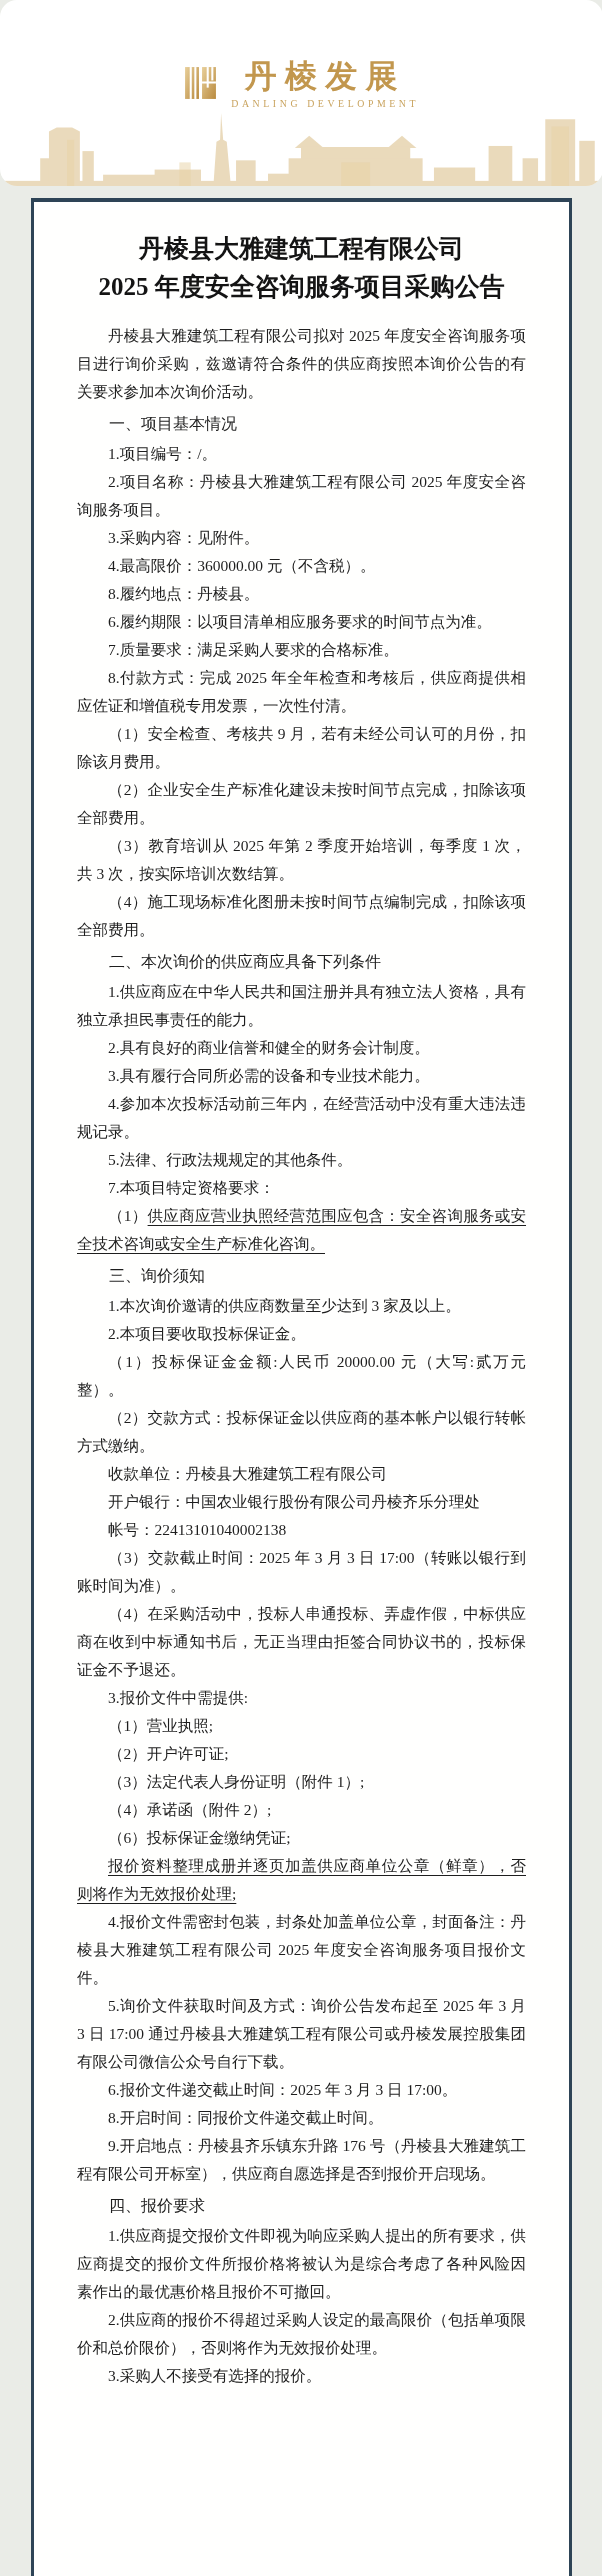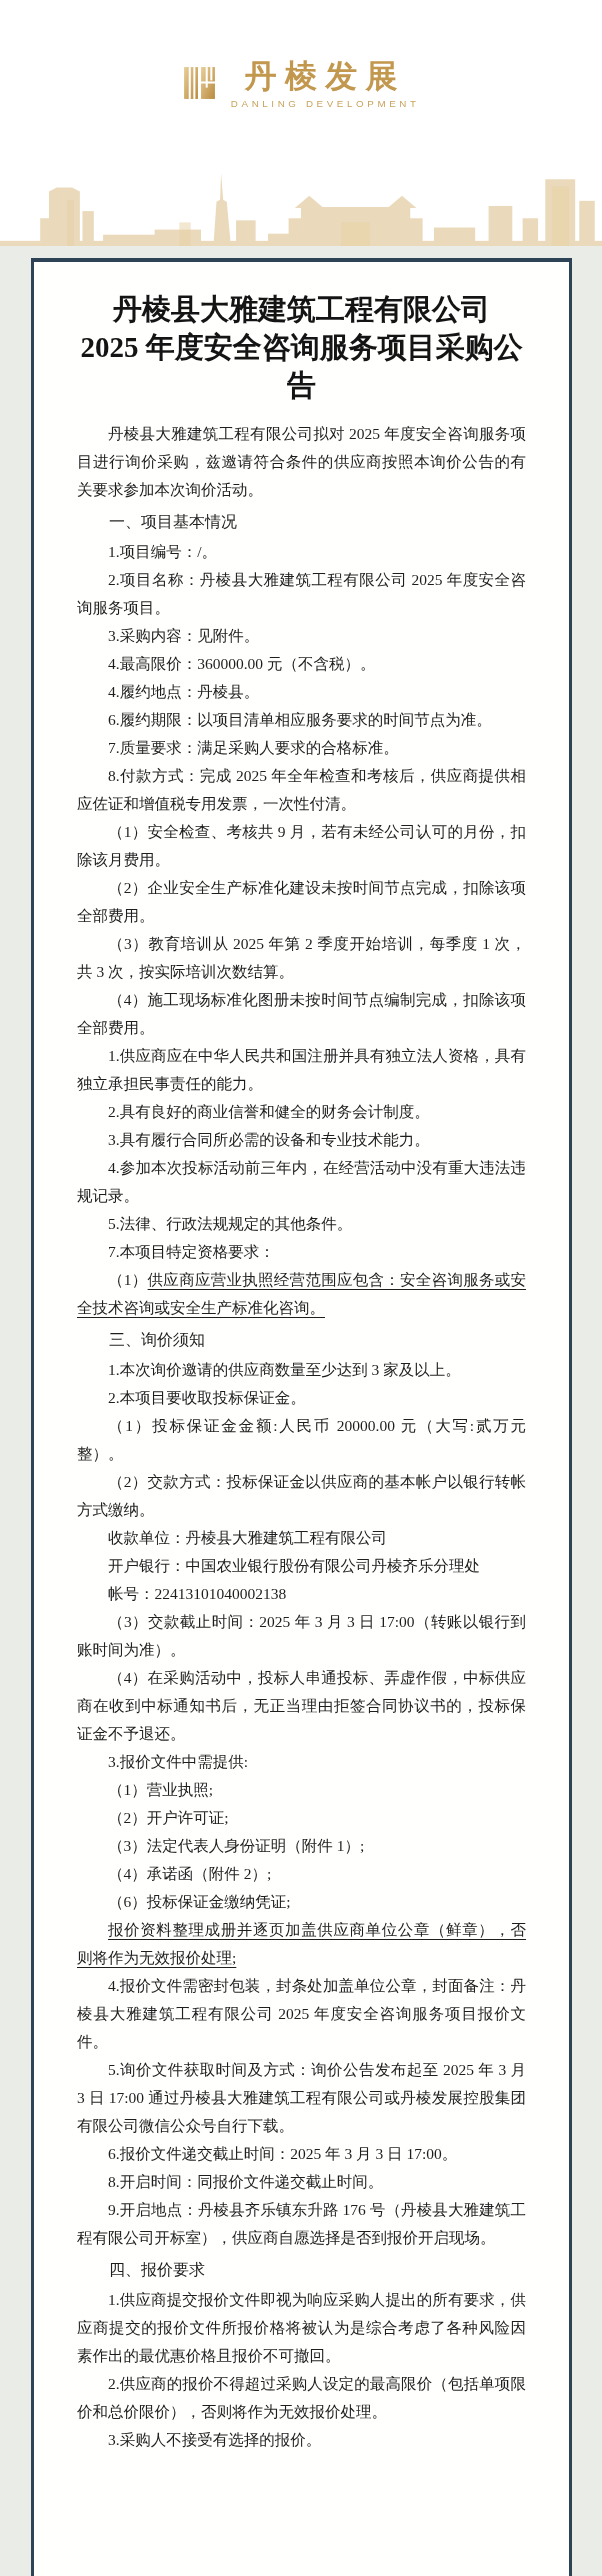--- a/index.html
+++ b/index.html
@@ -1,30 +1,30 @@
 <!DOCTYPE html>
 <html style="font-size:8.2px"><head>
 <meta charset="utf-8">
 <style>
   html,body{margin:0;padding:0;}
   body{background:#eaece7;}
   .page{width:603px;height:3550px;position:relative;overflow:hidden;background:#eaece7;
         font-family:"Liberation Serif","DejaVu Serif",serif;}
   
-  .masthead{height:246px;background:#ffffff;position:relative;overflow:hidden;}
+  .masthead{height:186px;background:#ffffff;position:relative;overflow:hidden;border-radius:17px;}
   .brand{position:absolute;top:58px;left:0;right:0;display:flex;justify-content:center;align-items:center;gap:14.4px;}
   .brand-text{text-align:center;}
   .brand-cn{font-size:32px;font-weight:bold;color:#c2974e;letter-spacing:8.2px;line-height:36px;}
-  .brand-en{margin-top:4.1px;font-size:9.8px;color:#c9a35e;letter-spacing:3.6px;font-family:Liberation Sans, sans-serif;}
+  .brand-en{margin-top:4.1px;font-size:9.8px;color:#c9a35e;letter-spacing:3.6px;font-family:Liberation Serif, serif;}
   .skyline{position:absolute;bottom:0;left:0;width:603px;height:77px;display:block;}
   
   .card{box-sizing:border-box;width:541px;height:3153px;margin:12px 0 0 31px;background:#fffffe;
         border:3.1px solid #2e4456;border-top-width:4.1px;padding:28px 43px 32px 43px;
         display:flex;flex-direction:column;overflow:hidden;}
-  .doc-title{font-size:29px;font-weight:bold;text-align:center;line-height:38px;color:#141414;flex-shrink:0;}
+  .doc-title{font-size:25px;font-weight:bold;text-align:center;line-height:38px;color:#141414;flex-shrink:0;}
   .doc-body{margin-top:15.5px;font-size:15.5px;line-height:28px;color:#1e1e1e;text-align:justify;flex-shrink:0;}
   .para{margin:0;text-indent:2em;}
   .para.h{font-family:"Liberation Sans","DejaVu Sans",sans-serif;font-weight:normal;font-size:16px;margin:4.1px 0 2.1px 0;}
   .b{font-weight:bold;}
   .u{text-decoration:underline;text-underline-offset:3.6px;}
 </style>
 </head>
 <body>
 
 <div class="page">
@@ -89,28 +89,29 @@
       <div>2025 年度安全咨询服务项目采购公告</div>
     </div>
 
     <div class="doc-body">
         <p class="para p"><span>丹棱县大雅建筑工程有限公司拟对 2025 年度安全咨询服务项目进行询价采购，兹邀请符合条件的供应商按照本询价公告的有关要求参加本次询价活动。</span></p>
         <p class="para h"><span>一、项目基本情况</span></p>
         <p class="para p"><span>1.项目编号：/。</span></p>
         <p class="para p"><span>2.项目名称：丹棱县大雅建筑工程有限公司 2025 年度安全咨询服务项目。</span></p>
         <p class="para p"><span>3.采购内容：见附件。</span></p>
         <p class="para p"><span>4.最高限价：360000.00 元（不含税）。</span></p>
-        <p class="para p"><span>4.履约地点：丹棱县。</span></p>
+        <p class="para p"><span>8.履约地点：丹棱县。</span></p>
         <p class="para p"><span>6.履约期限：以项目清单相应服务要求的时间节点为准。</span></p>
         <p class="para p"><span>7.质量要求：满足采购人要求的合格标准。</span></p>
         <p class="para p"><span>8.付款方式：完成 2025 年全年检查和考核后，供应商提供相应佐证和增值税专用发票，一次性付清。</span></p>
         <p class="para p"><span>（1）安全检查、考核共 9 月，若有未经公司认可的月份，扣除该月费用。</span></p>
         <p class="para p"><span>（2）企业安全生产标准化建设未按时间节点完成，扣除该项全部费用。</span></p>
         <p class="para p"><span>（3）教育培训从 2025 年第 2 季度开始培训，每季度 1 次，共 3 次，按实际培训次数结算。</span></p>
         <p class="para p"><span>（4）施工现场标准化图册未按时间节点编制完成，扣除该项全部费用。</span></p>
+        <p class="para h"><span>二、本次询价的供应商应具备下列条件</span></p>
         <p class="para p"><span>1.供应商应在中华人民共和国注册并具有独立法人资格，具有独立承担民事责任的能力。</span></p>
         <p class="para p"><span>2.具有良好的商业信誉和健全的财务会计制度。</span></p>
         <p class="para p"><span>3.具有履行合同所必需的设备和专业技术能力。</span></p>
         <p class="para p"><span>4.参加本次投标活动前三年内，在经营活动中没有重大违法违规记录。</span></p>
         <p class="para p"><span>5.法律、行政法规规定的其他条件。</span></p>
         <p class="para p"><span>7.本项目特定资格要求：</span></p>
         <p class="para p"><span>（1）</span><span class="u">供应商应营业执照经营范围应包含：安全咨询服务或安全技术咨询或安全生产标准化咨询。</span></p>
         <p class="para h"><span>三、询价须知</span></p>
         <p class="para p"><span>1.本次询价邀请的供应商数量至少达到 3 家及以上。</span></p>
         <p class="para p"><span>2.本项目要收取投标保证金。</span></p>

